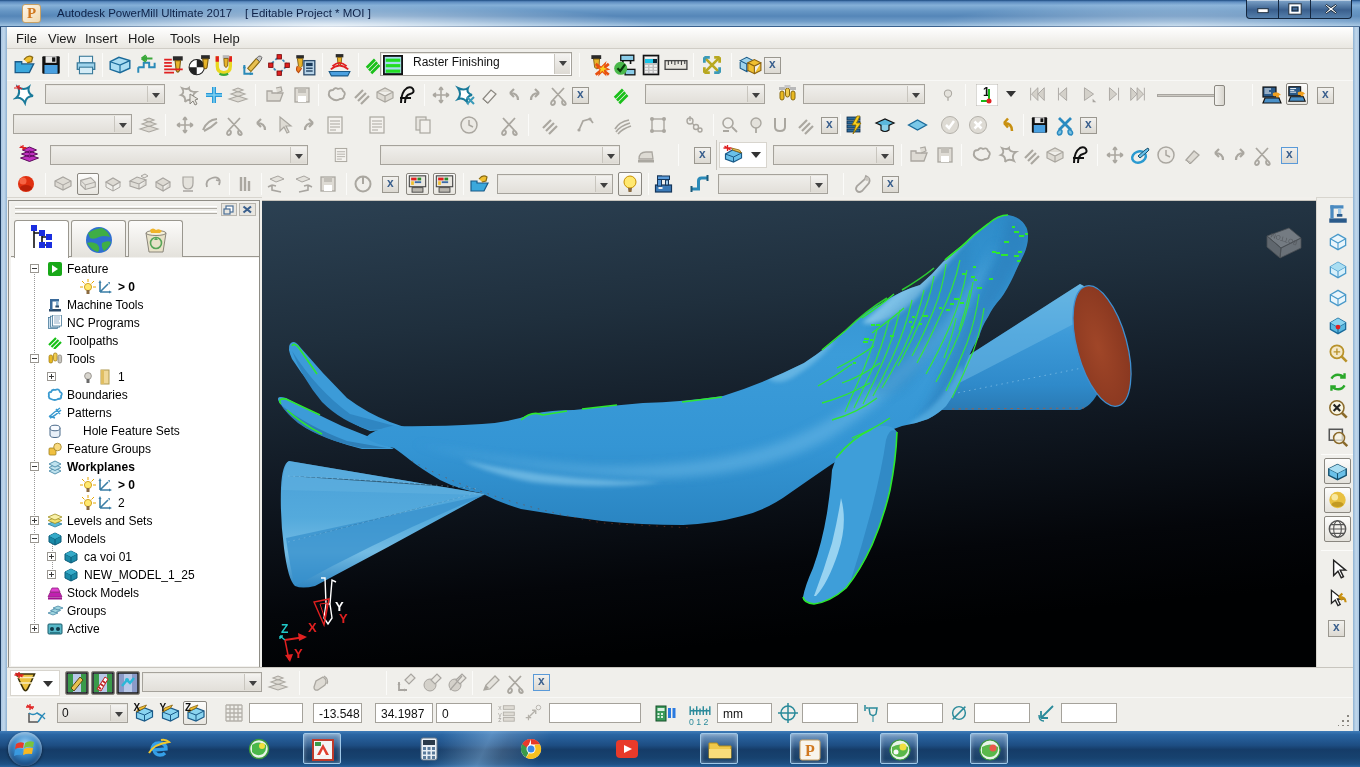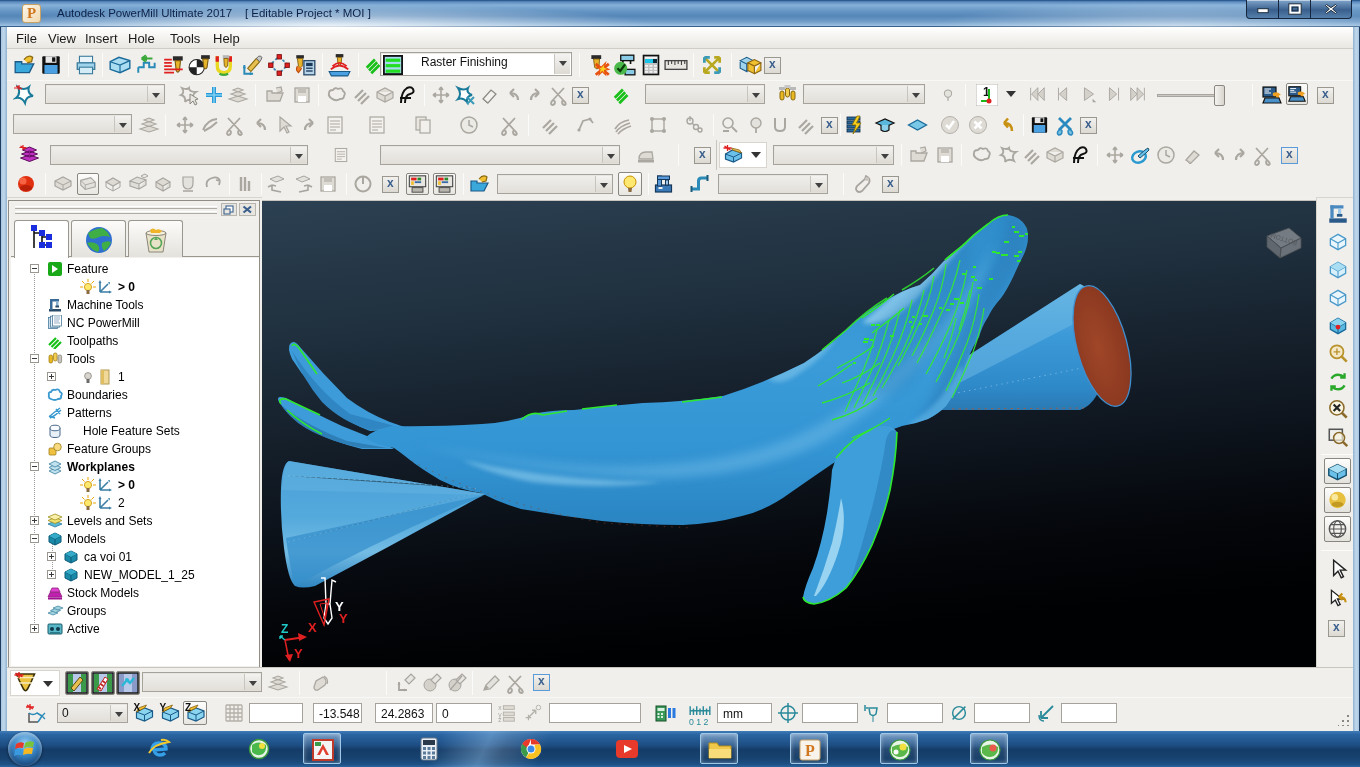--- a/index.html
+++ b/index.html
@@ -195,21 +195,21 @@
       <span class="icon" style="left:362px;top:4px;width:20px;height:24px;"><svg viewBox="0 0 22 22" width="20" height="24">
           <path d="M3 14 L12 5 M5.5 17 L14.5 8 M8 20 L17 11" stroke="#1ac01a" stroke-width="3" fill="none"></path>
         </svg></span>
       <span class="combo" style="left:378px;top:3px;width:192px;height:24px">
         <span style="position:absolute;left:2px;top:2px;width:20px;height:20px"><svg viewBox="0 0 22 22" width="20" height="20">
             <rect x="1" y="1" width="20" height="20" fill="#a8dcf0" stroke="#111" stroke-width="2"></rect>
             <rect x="3" y="4" width="16" height="3.5" fill="#22dd22"></rect>
             <rect x="3" y="10" width="16" height="3.5" fill="#22dd22"></rect>
             <rect x="3" y="16" width="16" height="3.5" fill="#22dd22"></rect>
           </svg></span>
-        <span style="position:absolute;left:4px;top:2px;font-size:12px;color:#111"><span style="margin-left:36px">Raster Finishing</span></span>
+        <span style="position:absolute;left:4px;top:2px;font-size:12px;color:#111"><span style="margin-left:28px">Raster Finishing</span></span>
         <span class="arr"></span>
       </span>
       <span class="sep" style="left:577px;top:4px;height:24px"></span>
       <span class="icon" style="left:585px;top:4px;width:24px;height:24px;"><svg viewBox="0 0 22 22" width="24" height="24">
           <rect x="4" y="2" width="9" height="3.5" fill="#2a2a2a"></rect>
           <path d="M6 5.5 L11.5 5.5 L11 13 Q9 16 7 13 Z" fill="#e8b429" stroke="#7a5a10" stroke-width="0.8"></path>
           <path d="M8 10 L20 20 M20 10 L8 20" stroke="#e85010" stroke-width="2.5"></path>
           <path d="M14 12 L17 9 L16 13 L20 15 L16 16 L17 20 L14 17 L11 20 L12 15 L9 13 L13 13 Z" fill="#f8d020" stroke="#e85010" stroke-width="1"></path>
         </svg></span>
       <span class="icon" style="left:610px;top:4px;width:24px;height:24px;"><svg viewBox="0 0 22 22" width="24" height="24">
@@ -802,21 +802,21 @@
             </svg></span>
           <span class="lbl" style="left:56px">Machine Tools</span>
         </div>
 <div class="trow" style="top:56px">
           <span style="position:absolute;left:36px;top:1px;width:16px;height:16px"><svg viewBox="0 0 16 16" width="16" height="16">
               <rect x="1.5" y="2.5" width="9" height="11" fill="#c8dff0" stroke="#4a7a9a" stroke-width="0.8"></rect>
               <rect x="3.5" y="1.2" width="9" height="11" fill="#e8f2fa" stroke="#4a7a9a" stroke-width="0.8"></rect>
               <rect x="5.5" y="0" width="9" height="11" fill="#fff" stroke="#4a7a9a" stroke-width="0.8"></rect>
               <path d="M7 2 L13 2 M7 4 L13 4 M7 6 L12 6 M7 8 L13 8" stroke="#7a9ab8" stroke-width="0.8"></path>
             </svg></span>
-          <span class="lbl" style="left:56px">NC PowerMill</span>
+          <span class="lbl" style="left:56px">NC Programs</span>
         </div>
 <div class="trow" style="top:74px">
           <span style="position:absolute;left:36px;top:1px;width:16px;height:16px"><svg viewBox="0 0 16 16" width="16" height="16">
               <g stroke="#16c016" stroke-width="2.2" fill="none">
                 <path d="M2 12 L9 5 M4.5 14 L11.5 7 M7 16 L14 9"></path>
               </g>
             </svg></span>
           <span class="lbl" style="left:56px">Toolpaths</span>
         </div>
 <div class="trow" style="top:92px">
@@ -1370,21 +1370,21 @@
           <path d="M4 10 L12 6 L20 9 L20 15 L12 19 L4 16 Z" fill="#8ad4f0" stroke="#1a5a88" stroke-width="1.2"></path>
           <path d="M4 10 L12 13 L20 9 M12 13 L12 19" stroke="#1a5a88" stroke-width="1" fill="none"></path>
           <path d="M4 10 L12 6 L14 3 L6 6 Z" fill="#f0c030" stroke="#8a6210" stroke-width="0.8"></path>
           <text x="1" y="9" font-size="10" font-weight="bold" fill="#111" font-family="Liberation Sans">Z</text>
         </svg></span>
       <span class="icon" style="left:221px;top:4px;width:22px;height:22px;"><svg viewBox="0 0 22 22" width="22" height="22">
           <path d="M3 3 L19 3 M3 7 L19 7 M3 11 L19 11 M3 15 L19 15 M3 19 L19 19 M3 3 L3 19 M7 3 L7 19 M11 3 L11 19 M15 3 L15 19 M19 3 L19 19" stroke="#b4b1aa" stroke-width="1.3"></path>
         </svg></span>
       <span class="tfield" style="left:247px;top:5px;width:54px;height:20px"></span>
       <span class="tfield" style="left:311px;top:5px;width:49px;height:20px">-13.548</span>
-      <span class="tfield" style="left:373px;top:5px;width:58px;height:20px">24.2863</span>
+      <span class="tfield" style="left:373px;top:5px;width:58px;height:20px">34.1987</span>
       <span class="tfield" style="left:434px;top:5px;width:56px;height:20px">0</span>
       <span class="icon" style="left:495px;top:4px;width:20px;height:22px;"><svg viewBox="0 0 22 22" width="20" height="22">
           <g stroke="#b4b1aa" stroke-width="1" fill="#dedbd4">
             <text x="1" y="8" font-size="7" fill="#a8a5a0" stroke="none" font-family="Liberation Mono">x</text>
             <text x="1" y="15" font-size="7" fill="#a8a5a0" stroke="none" font-family="Liberation Mono">y</text>
             <text x="1" y="21" font-size="7" fill="#a8a5a0" stroke="none" font-family="Liberation Mono">z</text>
             <rect x="7" y="3" width="12" height="4"></rect>
             <rect x="7" y="10" width="12" height="4"></rect>
             <rect x="7" y="16" width="12" height="4"></rect>
           </g>

